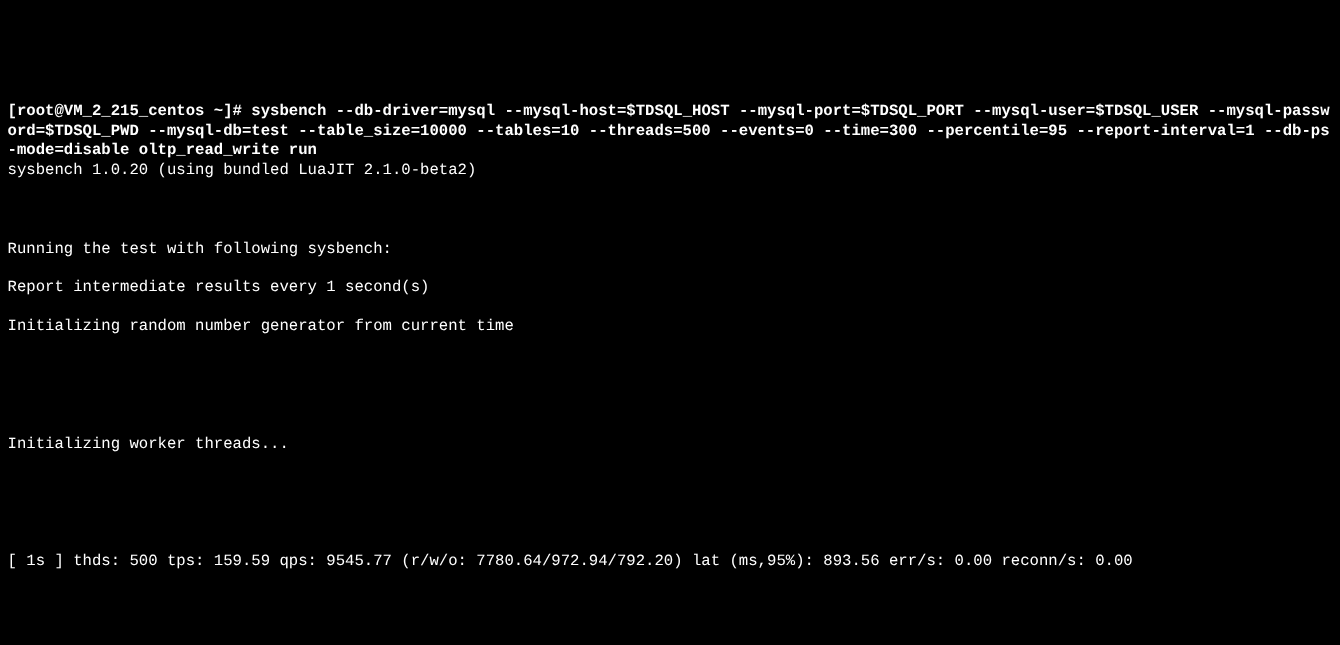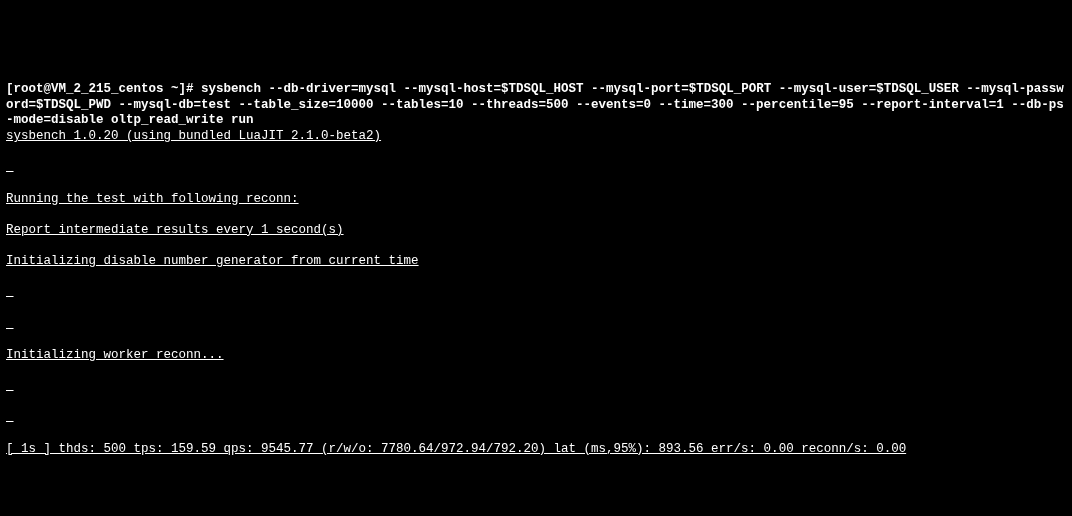--- a/index.html
+++ b/index.html
@@ -11,43 +11,42 @@
       line-height: 1.25;
       padding: 4px 6px;
       white-space: pre;
       width: 1072px;
       height: 516px;
       overflow: hidden;
     }
     .terminal-line {
       white-space: pre-wrap;
       word-break: break-all;
-      text-decoration: underline;
     }
     .prompt-line {
       white-space: pre-wrap;
       word-break: break-all;
       font-weight: bold;
     }
   </style>
 </head>
 <body>
 
 
 
 <div>
 <span class="prompt-line"><span>[root@VM_2_215_centos ~]# </span><span>sysbench --db-driver=mysql --mysql-host=$TDSQL_HOST --mysql-port=$TDSQL_PORT --mysql-user=$TDSQL_USER --mysql-password=$TDSQL_PWD --mysql-db=test --table_size=10000 --tables=10 --threads=500 --events=0 --time=300 --percentile=95 --report-interval=1 --db-ps-mode=disable oltp_read_write run</span></span>
 <div class="terminal-line">sysbench 1.0.20 (using bundled LuaJIT 2.1.0-beta2)</div>
 <div class="terminal-line"> </div>
-<div class="terminal-line">Running the test with following reconn:</div>
+<div class="terminal-line">Running the test with following sysbench:</div>
 <div class="terminal-line">Report intermediate results every 1 second(s)</div>
-<div class="terminal-line">Initializing disable number generator from current time</div>
+<div class="terminal-line">Initializing random number generator from current time</div>
 <div class="terminal-line"> </div>
 <div class="terminal-line"> </div>
-<div class="terminal-line">Initializing worker reconn...</div>
+<div class="terminal-line">Initializing worker threads...</div>
 <div class="terminal-line"> </div>
 <div class="terminal-line"> </div>
 <div class="terminal-line">[ 1s ] thds: 500 tps: 159.59 qps: 9545.77 (r/w/o: 7780.64/972.94/792.20) lat (ms,95%): 893.56 err/s: 0.00 reconn/s: 0.00</div>
 
 
 
 
 
 
 

